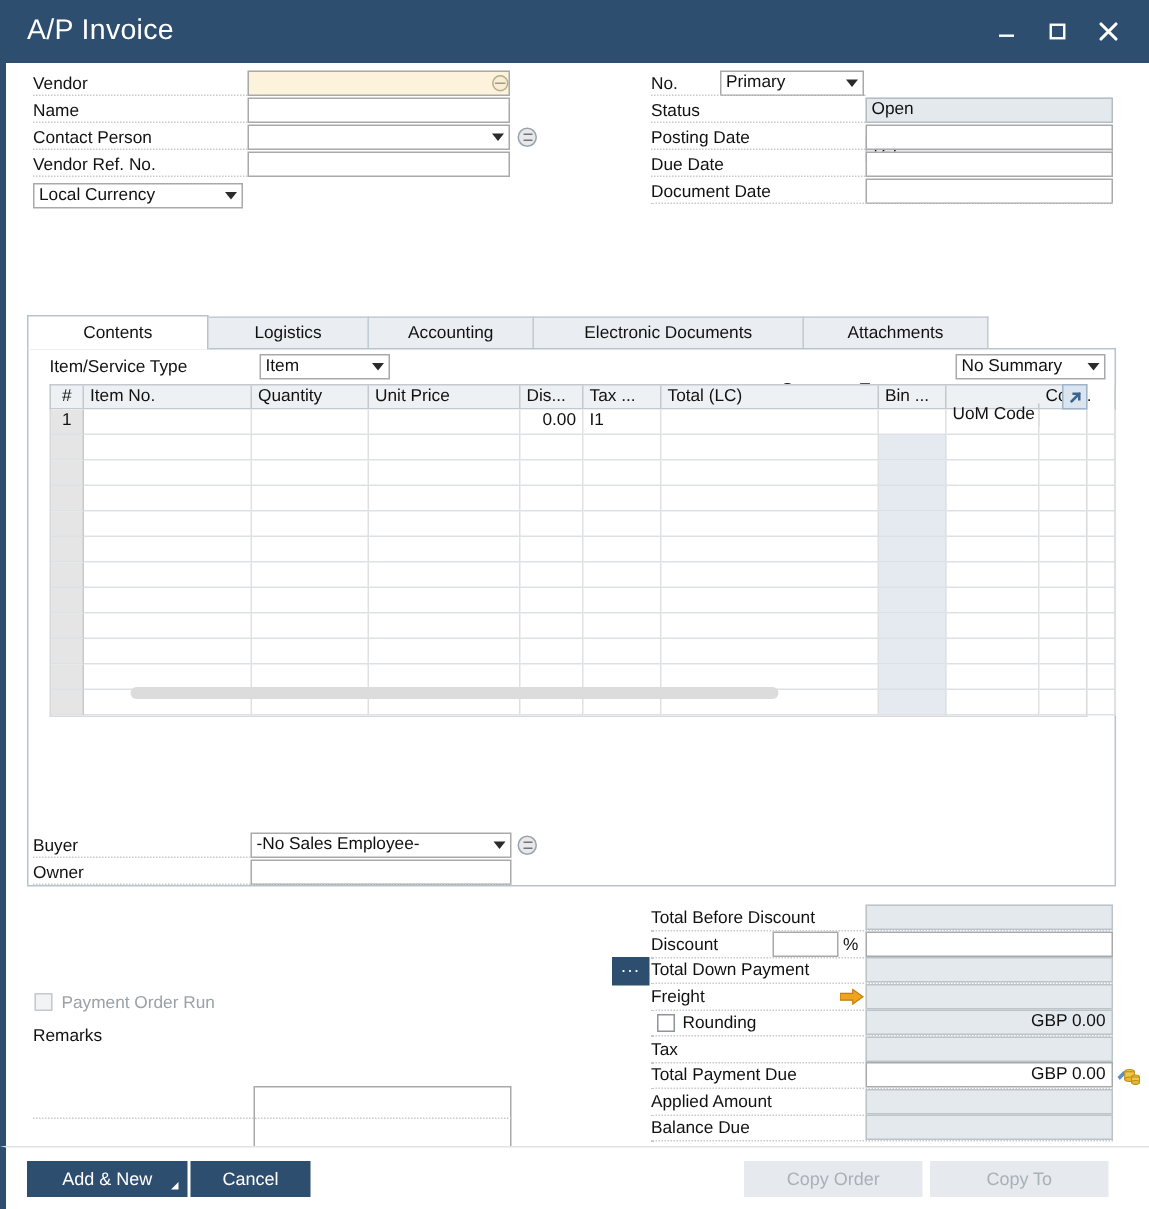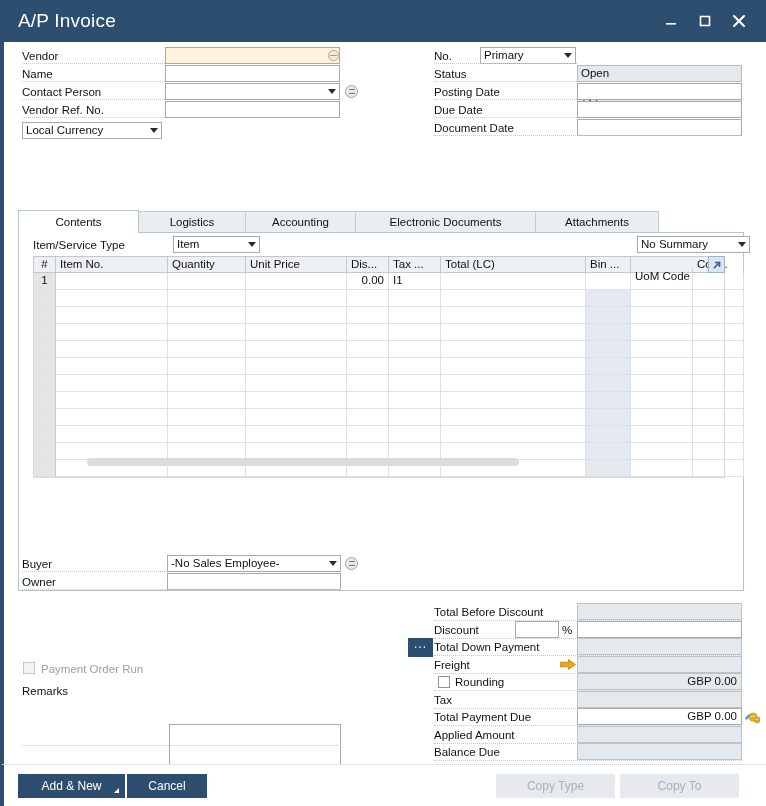--- a/index.html
+++ b/index.html
@@ -278,21 +278,21 @@
       </div>
 
     <div id="tabpanel">
 
       <div class="lbl" style="left:14px; top:5px;">Item/Service Type</div>
       <div class="sel" style="left:154px; top:3px; width:87px;">
         <span>Item</span>
         <span class="arrow"></span>
       </div>
       <div class="lbl" style="left:502px; top:5px;margin-top:15px;">Summary Type</div>
-      <div class="sel" style="left:618px; top:3px; width:113px;">
+      <div class="sel" style="left:618px; top:3px; width:100px;">
         <span>No Summary</span>
         <span class="arrow"></span>
       </div>
 
       <div id="grid">
         <div class="gridhdr" id="gridhdr">
             <div class="gh c" style="width: 22px; flex: 0 0 22px;">#</div>
             <div class="gh" style="width: 112px; flex: 0 0 112px;">Item No.</div>
             <div class="gh" style="width: 78px; flex: 0 0 78px;">Quantity</div>
             <div class="gh" style="width: 101px; flex: 0 0 101px;">Unit Price</div>
@@ -527,15 +527,15 @@
     </div>
 
 </div>
 
 <div id="footer">
   <div class="btn pri" style="left:14px; top:9px; width:107px;">
     <span>Add &amp; New</span>
     <span class="cor"></span>
   </div>
   <div class="btn pri" style="left:123px; top:9px; width:80px;">Cancel</div>
-  <div class="btn dis" style="left:492px; top:9px; width:119px;">Copy Type</div>
+  <div class="btn dis" style="left:492px; top:9px; width:119px;">Copy Order</div>
   <div class="btn dis" style="left:616px; top:9px; width:119px;">Copy To</div>
 </div>
 
 </body></html>

